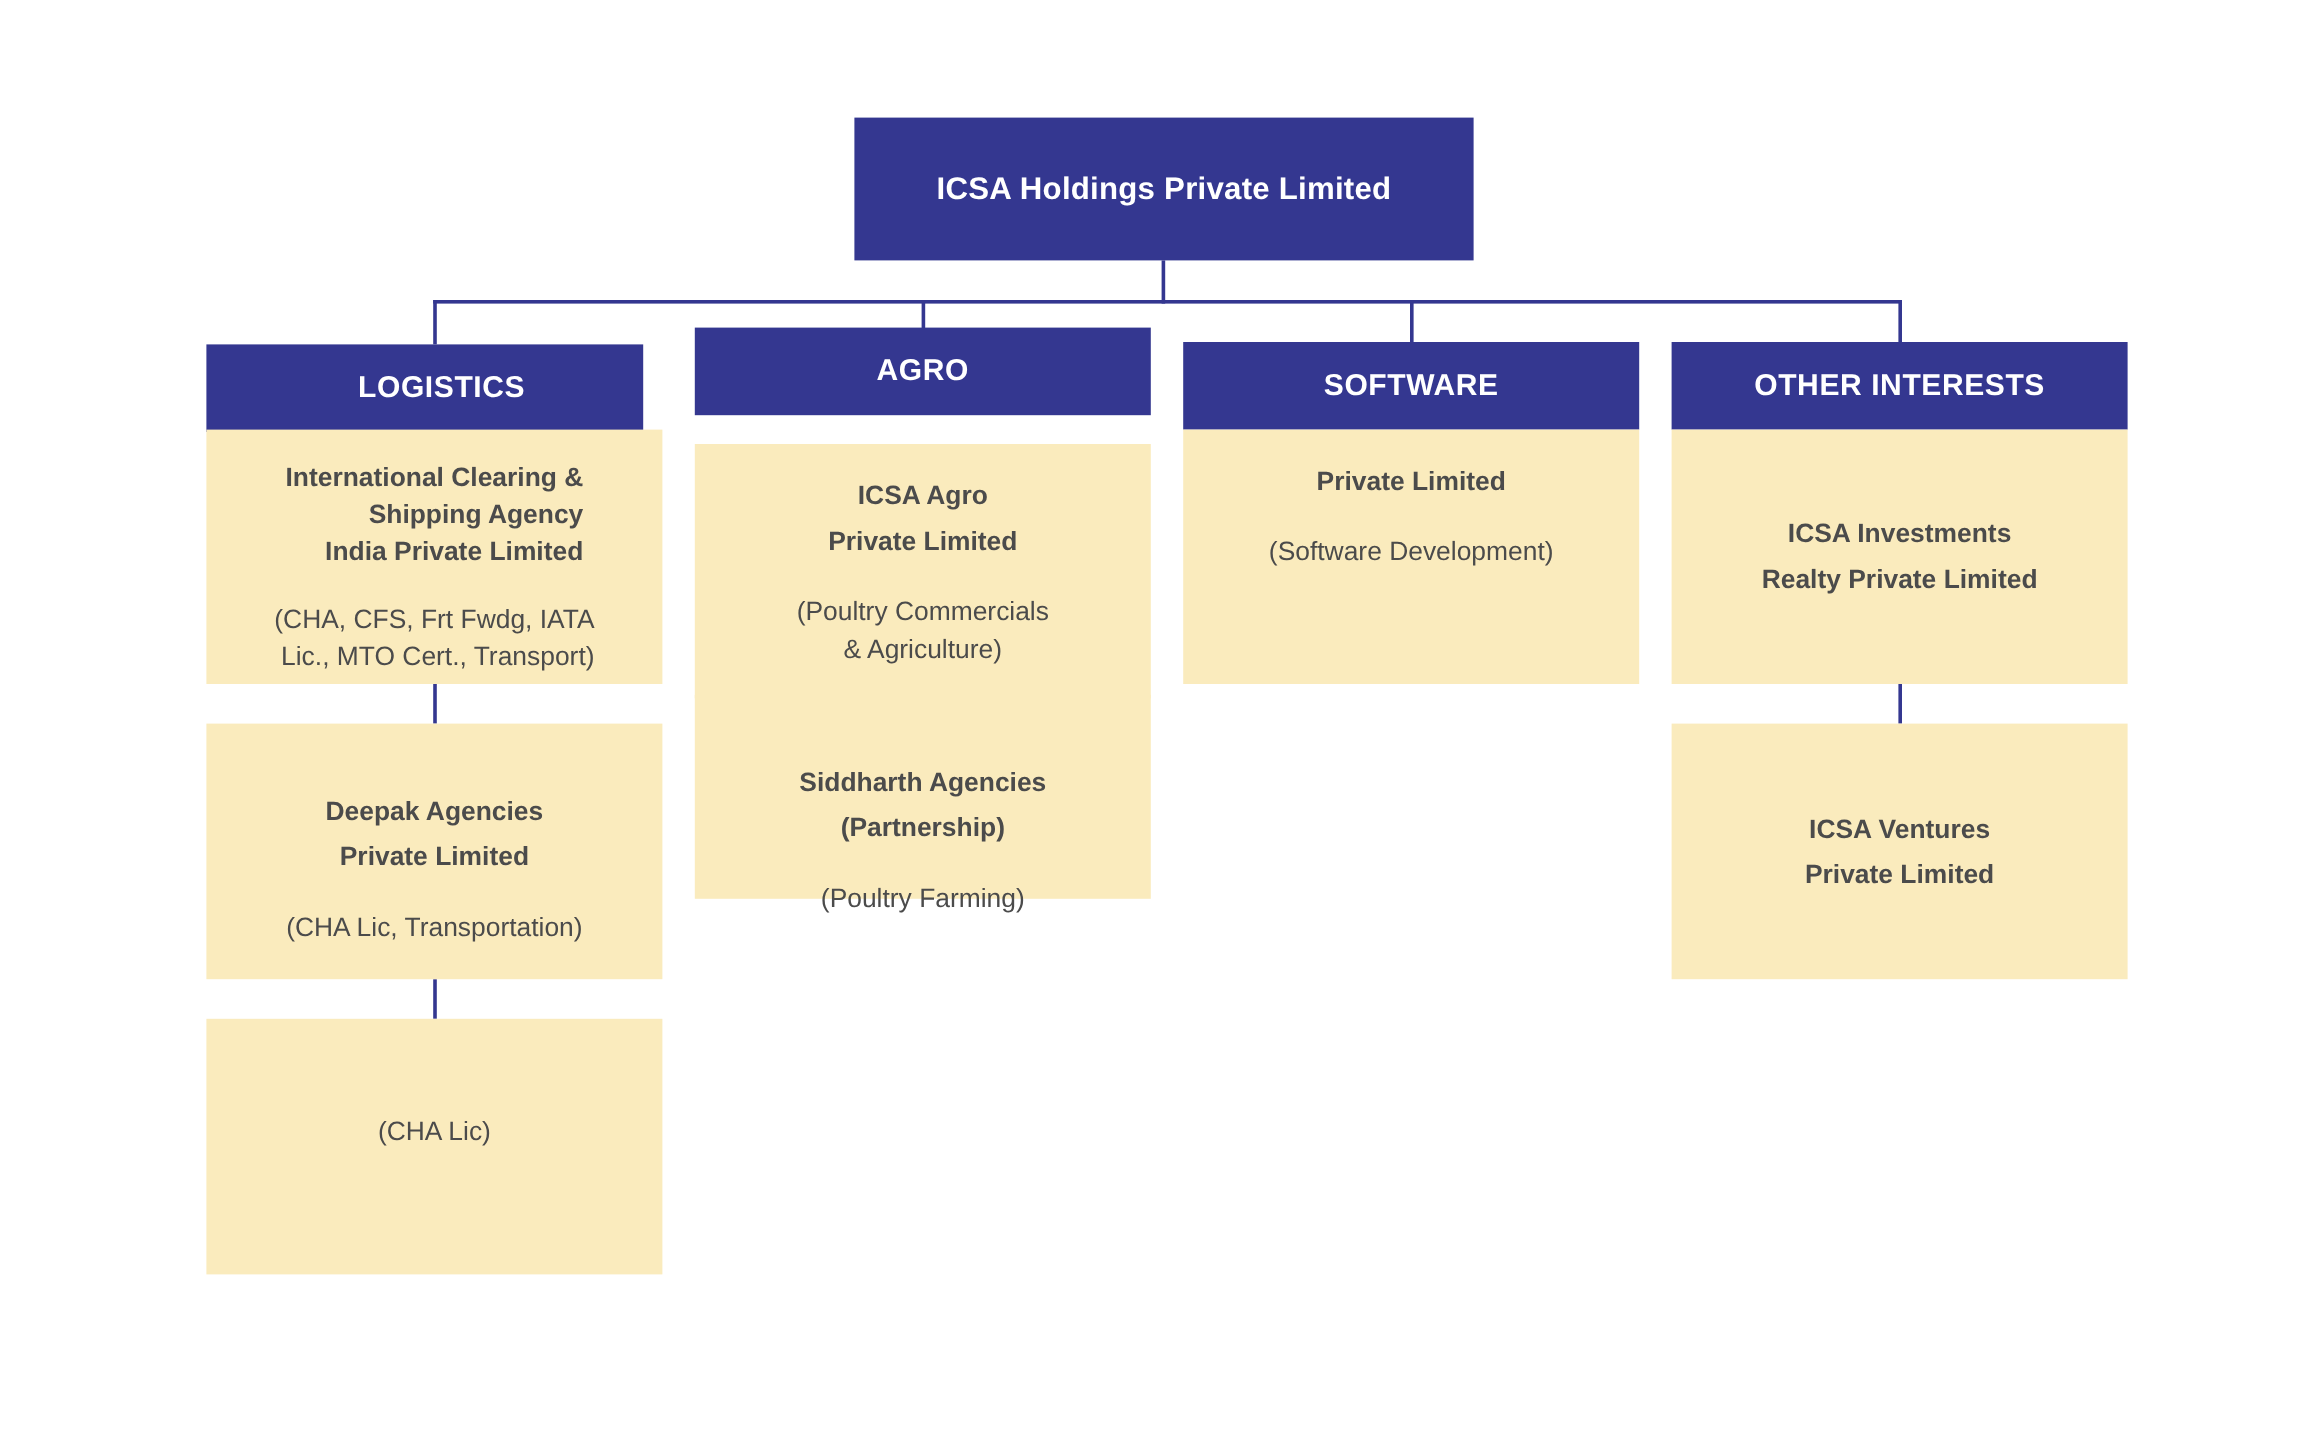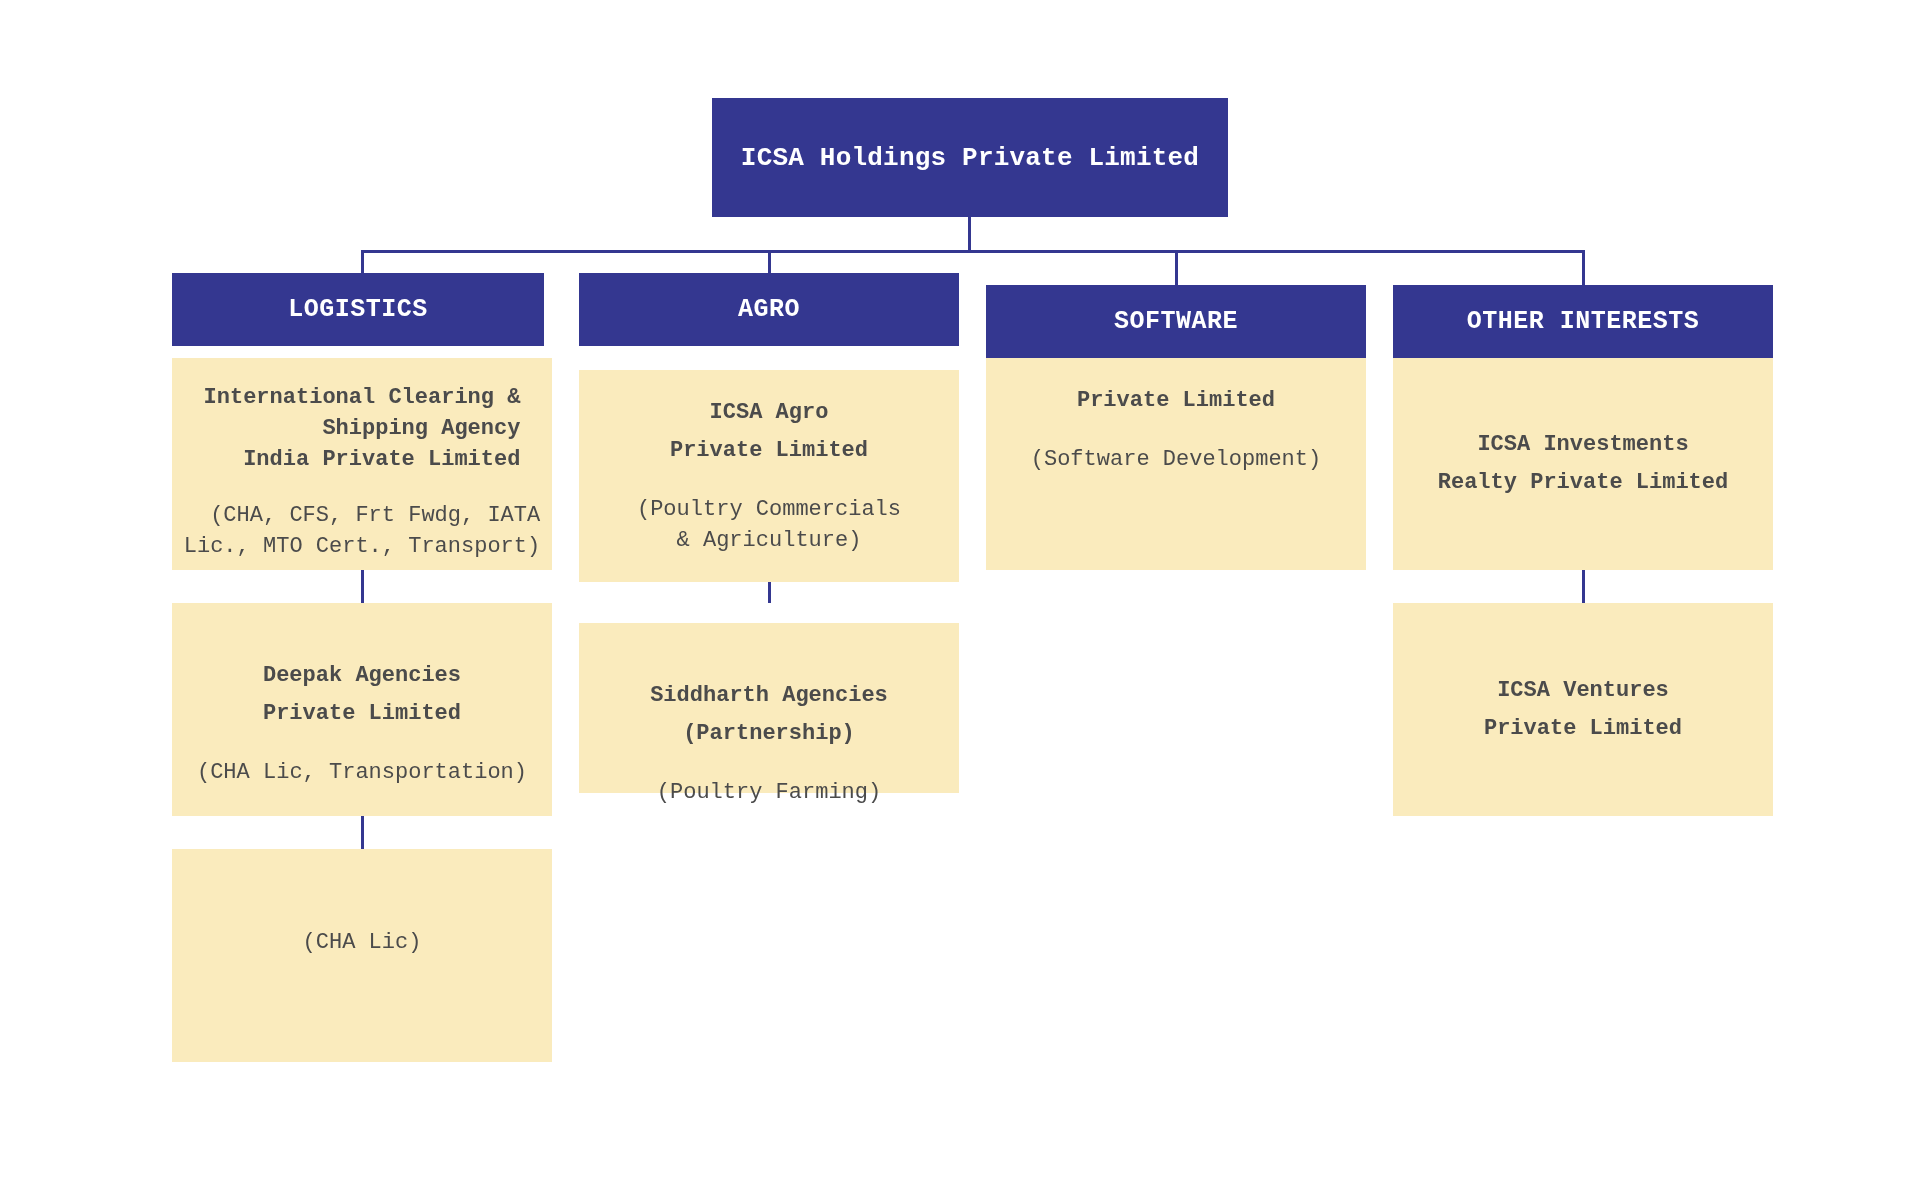--- a/index.html
+++ b/index.html
@@ -6,21 +6,21 @@
     margin: 0;
     padding: 0;
     background: #ffffff;
   }
   .canvas {
     position: relative;
     width: 1920px;
     height: 1200px;
     background: #ffffff;
     overflow: hidden;
-    font-family: Liberation Mono, monospace;
+    font-family: Liberation Sans, sans-serif;
   }
   .root-box {
     position: absolute;
     left: 712px; top: 98px;
     width: 516px; height: 119px;
     background: var(--accent, #343790);
     color: var(--header-text, #ffffff);
     display: flex; align-items: center; justify-content: center;
     font-weight: 700;
     font-size: 26px;
@@ -70,21 +70,21 @@
       <div class="connector" style="left: 361px; top: 250px; width: 3px; height: 37px;"></div>
       <div class="connector" style="left: 768px; top: 250px; width: 3px; height: 37px;"></div>
       <div class="connector" style="left: 1175px; top: 250px; width: 3px; height: 37px;"></div>
       <div class="connector" style="left: 1582px; top: 250px; width: 3px; height: 37px;"></div>
       <div class="connector" style="left: 361px; top: 570px; width: 3px; height: 33px;"></div>
       <div class="connector" style="left: 361px; top: 816px; width: 3px; height: 33px;"></div>
       <div class="connector" style="left: 768px; top: 570px; width: 3px; height: 33px;"></div>
       <div class="connector" style="left: 1582px; top: 570px; width: 3px; height: 33px;"></div>
     </div>
   <div id="columns">
-      <div class="col-header" style="left: 172px; top: 273px; width: 372px;">LOGISTICS</div>
+      <div class="col-header" style="left: 172px; top: 287px; width: 336px; padding-left: 28px;">LOGISTICS</div>
       <div class="node-box top-pad" style="left: 172px; top: 358px; width: 380px; height: 212px; text-align: right;">
         <div class="company tight">
           <div>International Clearing &amp;</div>
           <div>Shipping Agency</div>
           <div>India Private Limited</div>
         </div>
         <div class="desc">
           <div>(CHA, CFS, Frt Fwdg, IATA</div>
           <div>Lic., MTO Cert., Transport)</div>
         </div>
@@ -107,21 +107,21 @@
       <div class="node-box top-pad" style="left: 579px; top: 370px; width: 380px; height: 212px;">
         <div class="company">
           <div>ICSA Agro</div>
           <div>Private Limited</div>
         </div>
         <div class="desc">
           <div>(Poultry Commercials</div>
           <div>&amp; Agriculture)</div>
         </div>
       </div>
-      <div class="node-box mid-pad" style="left: 579px; top: 623px; width: 380px; height: 170px;">
+      <div class="node-box mid-pad" style="left: 579px; top: 579px; width: 380px; height: 170px;">
         <div class="company">
           <div>Siddharth Agencies</div>
           <div>(Partnership)</div>
         </div>
         <div class="desc">
           <div>(Poultry Farming)</div>
         </div>
       </div>
       <div class="col-header" style="left: 986px; top: 285px; width: 380px;">SOFTWARE</div>
       <div class="node-box top-pad" style="left: 986px; top: 358px; width: 380px; height: 212px;">

